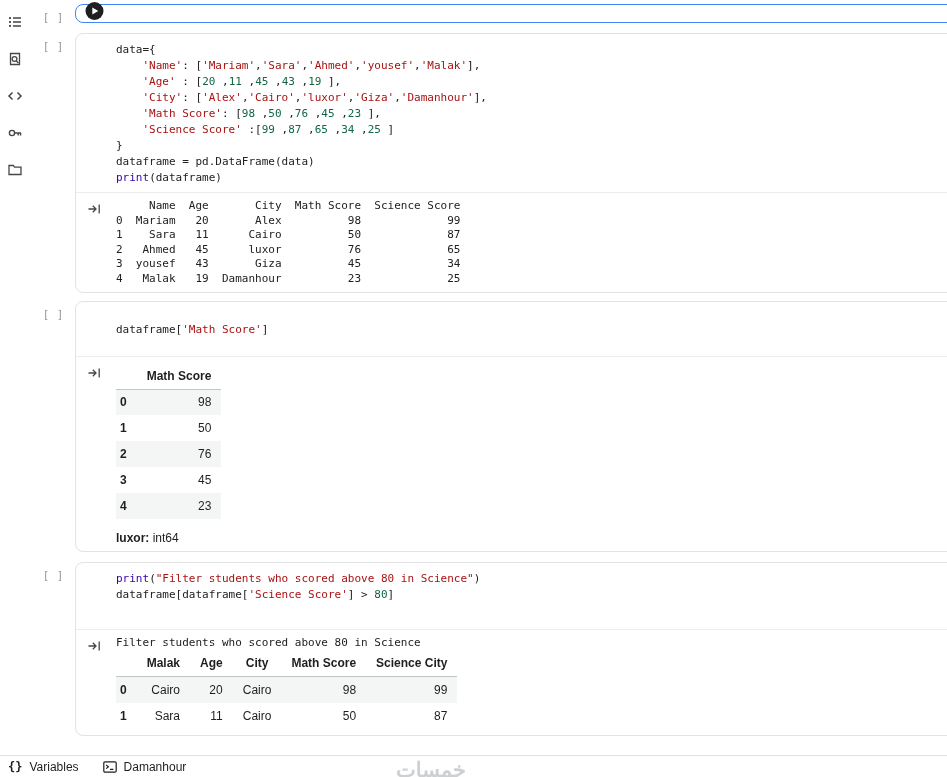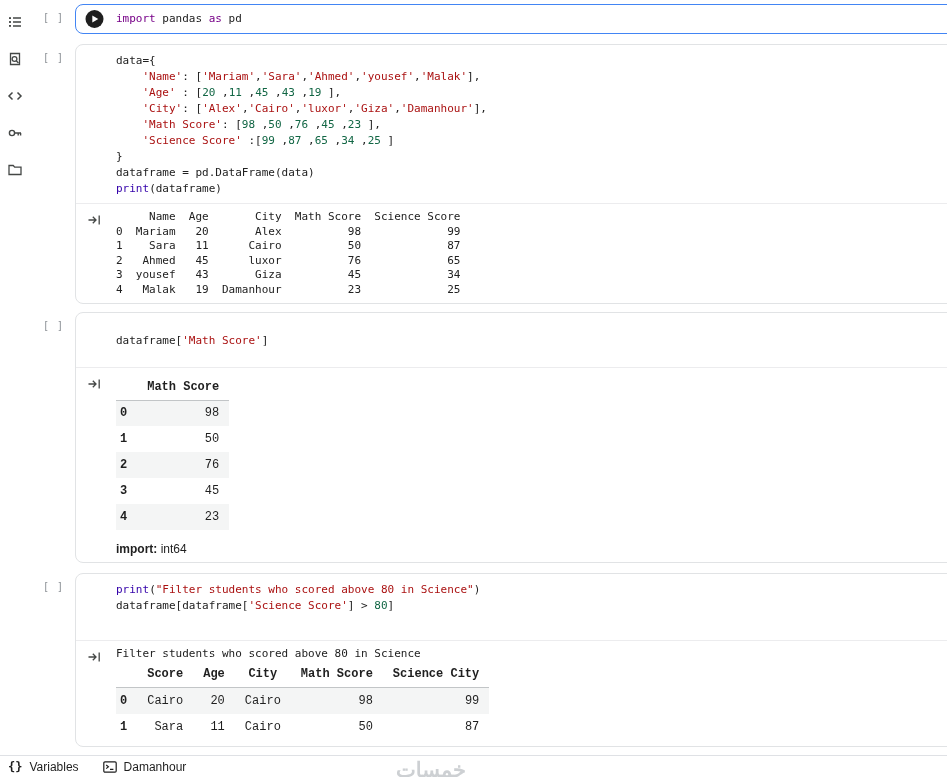--- a/index.html
+++ b/index.html
@@ -32,21 +32,21 @@
 
   .output-area{border-top:1px solid #ececee;display:flex;padding:6px 0;}
   .out-ic{flex:none;width:40px;padding-left:11px;padding-top:3px;}
   .out-content{flex:1;min-width:0;}
   .out-text{margin:0;color:#212121;font-family:"DejaVu Sans Mono","Liberation Mono",monospace;
             font-size:11px;line-height:14.5px;}
 
   
   .df{border-collapse:collapse;font-size:12px;color:#1f1f1f;}
   .df thead tr{border-bottom:1px solid #c2c5c7;}
-  .df th,.df td{height:26px;padding:0 10px;font-weight:400;font-family:Liberation Mono, monospace;}
+  .df th,.df td{height:26px;padding:0 10px;font-weight:400;}
   .df thead th{font-weight:700;}
   .df tbody th{font-weight:700;}
   .df .idx{text-align:left;padding:0 10px 0 4px;}
   .al-r{text-align:right;}.al-c{text-align:center;}
   .vcol{min-width:52px;}
   .df tbody tr:nth-child(odd){background:var(--stripe,#f4f5f5);}
   .dtype{margin-top:12px;font-size:12px;}
   .dtype b{font-weight:700;}
 
   
@@ -90,21 +90,21 @@
         </svg></span></div>
   </div>
 
 <div id="cells">
     <div class="cell-row c1">
       <div class="gutter">[ ]</div>
       <div class="cell-box focused" style="border-color: rgb(66, 133, 244);">
         <div class="code-area"><div class="play-btn"><span><svg width="19" height="19" viewBox="0 0 19 19">
                 <circle cx="9.5" cy="9.5" r="9" fill="#1f1f1f"></circle>
                 <path d="M7.3 5.9v7.2l6-3.6z" fill="#ffffff"></path>
-              </svg></span></div><div class="code-line"><span style="color: rgb(119, 0, 136);">import</span><span style="color: rgb(33, 33, 33);"> pandas </span><span style="color: rgb(119, 0, 136);">as</span><span style="color: rgb(33, 33, 33);"> pd</span></div></div>
+              </svg></span></div></div>
       </div>
     </div>
     <div class="cell-row c2">
       <div class="gutter">[ ]</div>
       <div class="cell-box">
         <div class="code-area"><div class="code-line"><span style="color: rgb(33, 33, 33);">data={</span></div><div class="code-line"><span style="color: rgb(33, 33, 33);">    </span><span style="color: rgb(170, 17, 17);">'Name'</span><span style="color: rgb(33, 33, 33);">: [</span><span style="color: rgb(170, 17, 17);">'Mariam'</span><span style="color: rgb(33, 33, 33);">,</span><span style="color: rgb(170, 17, 17);">'Sara'</span><span style="color: rgb(33, 33, 33);">,</span><span style="color: rgb(170, 17, 17);">'Ahmed'</span><span style="color: rgb(33, 33, 33);">,</span><span style="color: rgb(170, 17, 17);">'yousef'</span><span style="color: rgb(33, 33, 33);">,</span><span style="color: rgb(170, 17, 17);">'Malak'</span><span style="color: rgb(33, 33, 33);">],</span></div><div class="code-line"><span style="color: rgb(33, 33, 33);">    </span><span style="color: rgb(170, 17, 17);">'Age'</span><span style="color: rgb(33, 33, 33);"> : [</span><span style="color: rgb(17, 102, 68);">20</span><span style="color: rgb(33, 33, 33);"> ,</span><span style="color: rgb(17, 102, 68);">11</span><span style="color: rgb(33, 33, 33);"> ,</span><span style="color: rgb(17, 102, 68);">45</span><span style="color: rgb(33, 33, 33);"> ,</span><span style="color: rgb(17, 102, 68);">43</span><span style="color: rgb(33, 33, 33);"> ,</span><span style="color: rgb(17, 102, 68);">19</span><span style="color: rgb(33, 33, 33);"> ],</span></div><div class="code-line"><span style="color: rgb(33, 33, 33);">    </span><span style="color: rgb(170, 17, 17);">'City'</span><span style="color: rgb(33, 33, 33);">: [</span><span style="color: rgb(170, 17, 17);">'Alex'</span><span style="color: rgb(33, 33, 33);">,</span><span style="color: rgb(170, 17, 17);">'Cairo'</span><span style="color: rgb(33, 33, 33);">,</span><span style="color: rgb(170, 17, 17);">'luxor'</span><span style="color: rgb(33, 33, 33);">,</span><span style="color: rgb(170, 17, 17);">'Giza'</span><span style="color: rgb(33, 33, 33);">,</span><span style="color: rgb(170, 17, 17);">'Damanhour'</span><span style="color: rgb(33, 33, 33);">],</span></div><div class="code-line"><span style="color: rgb(33, 33, 33);">    </span><span style="color: rgb(170, 17, 17);">'Math Score'</span><span style="color: rgb(33, 33, 33);">: [</span><span style="color: rgb(17, 102, 68);">98</span><span style="color: rgb(33, 33, 33);"> ,</span><span style="color: rgb(17, 102, 68);">50</span><span style="color: rgb(33, 33, 33);"> ,</span><span style="color: rgb(17, 102, 68);">76</span><span style="color: rgb(33, 33, 33);"> ,</span><span style="color: rgb(17, 102, 68);">45</span><span style="color: rgb(33, 33, 33);"> ,</span><span style="color: rgb(17, 102, 68);">23</span><span style="color: rgb(33, 33, 33);"> ],</span></div><div class="code-line"><span style="color: rgb(33, 33, 33);">    </span><span style="color: rgb(170, 17, 17);">'Science Score'</span><span style="color: rgb(33, 33, 33);"> :[</span><span style="color: rgb(17, 102, 68);">99</span><span style="color: rgb(33, 33, 33);"> ,</span><span style="color: rgb(17, 102, 68);">87</span><span style="color: rgb(33, 33, 33);"> ,</span><span style="color: rgb(17, 102, 68);">65</span><span style="color: rgb(33, 33, 33);"> ,</span><span style="color: rgb(17, 102, 68);">34</span><span style="color: rgb(33, 33, 33);"> ,</span><span style="color: rgb(17, 102, 68);">25</span><span style="color: rgb(33, 33, 33);"> ]</span></div><div class="code-line"><span style="color: rgb(33, 33, 33);">}</span></div><div class="code-line"><span style="color: rgb(33, 33, 33);">dataframe = pd.DataFrame(data)</span></div><div class="code-line"><span style="color: rgb(51, 0, 170);">print</span><span style="color: rgb(33, 33, 33);">(dataframe)</span></div></div>
         <div class="output-area">
           <div class="out-ic"><svg width="14" height="14" viewBox="0 0 14 14" fill="none" stroke="#444746" stroke-width="1.3">
               <path d="M1.5 7h7M5.8 3.8L9 7l-3.2 3.2M12.2 2.5v9"></path>
             </svg></div>
@@ -151,40 +151,40 @@
                 <tr>
                   <th class="idx">3</th>
                   <td class="al-r vcol">45</td>
                 </tr>
                 <tr>
                   <th class="idx">4</th>
                   <td class="al-r vcol">23</td>
                 </tr>
               </tbody>
             </table>
-            <div class="dtype"><b>import:</b> int64</div>
+            <div class="dtype"><b>luxor:</b> int64</div>
           </div>
         </div>
       </div>
     </div>
     <div class="cell-row c4">
       <div class="gutter">[ ]</div>
       <div class="cell-box">
         <div class="code-area"><div class="code-line"><span style="color: rgb(51, 0, 170);">print</span><span style="color: rgb(33, 33, 33);">(</span><span style="color: rgb(170, 17, 17);">"Filter students who scored above 80 in Science"</span><span style="color: rgb(33, 33, 33);">)</span></div><div class="code-line"><span style="color: rgb(33, 33, 33);">dataframe[dataframe[</span><span style="color: rgb(170, 17, 17);">'Science Score'</span><span style="color: rgb(33, 33, 33);">] &gt; </span><span style="color: rgb(17, 102, 68);">80</span><span style="color: rgb(33, 33, 33);">]</span></div></div>
         <div class="output-area">
           <div class="out-ic"><svg width="14" height="14" viewBox="0 0 14 14" fill="none" stroke="#444746" stroke-width="1.3">
               <path d="M1.5 7h7M5.8 3.8L9 7l-3.2 3.2M12.2 2.5v9"></path>
             </svg></div>
           <div class="out-content">
             <pre class="out-text">Filter students who scored above 80 in Science</pre>
             <table class="df">
               <thead>
                 <tr>
                   <th class="idx"></th>
-                  <th class="al-r">Score</th>
+                  <th class="al-r">Malak</th>
                   <th class="al-r">Age</th>
                   <th class="al-c">City</th>
                   <th class="al-r">Math Score</th>
                   <th class="al-r">Science City</th>
                 </tr>
               </thead>
               <tbody>
                 <tr>
                   <th class="idx">0</th>
                   <td class="al-r">Cairo</td>

